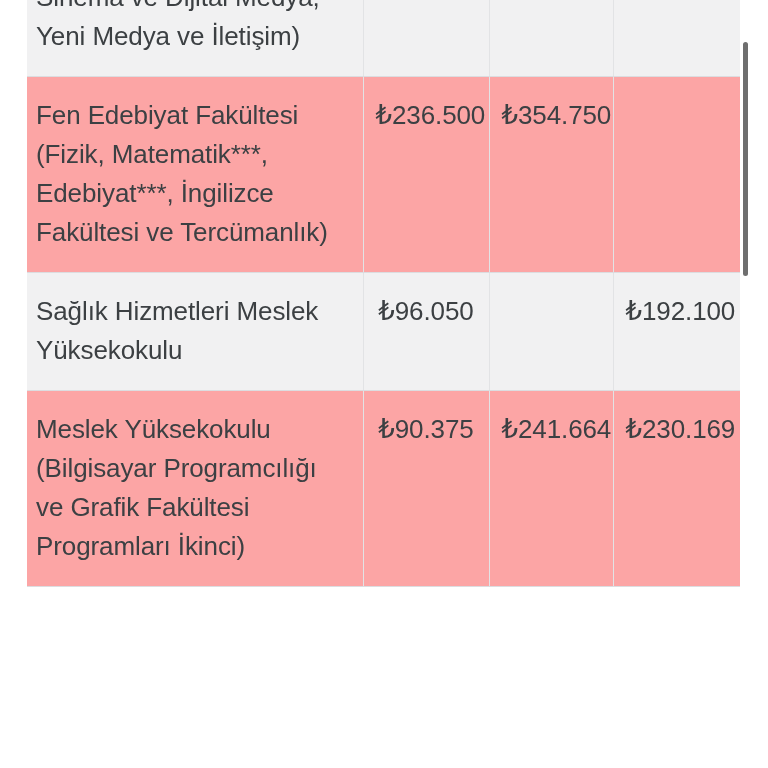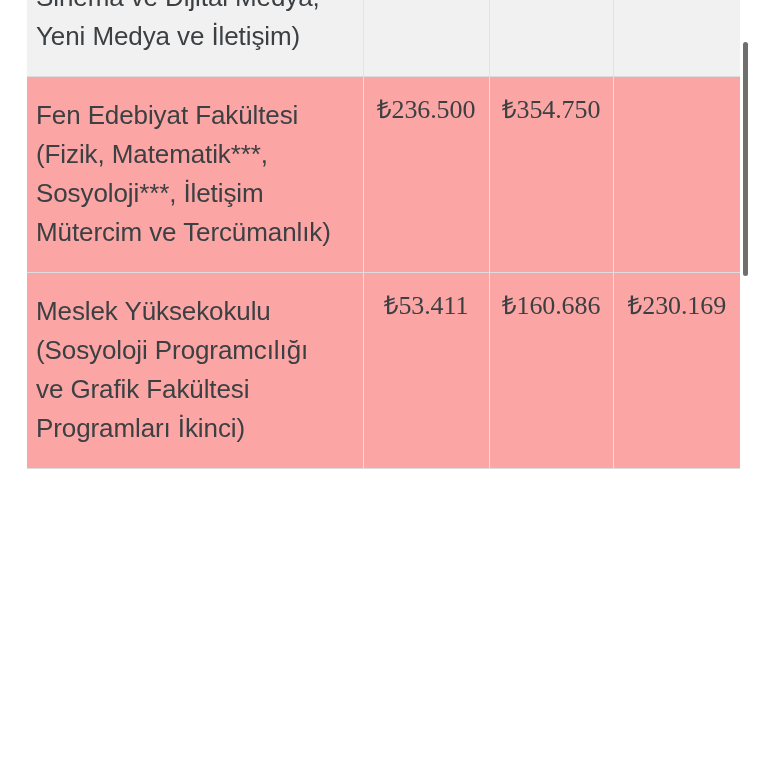--- a/index.html
+++ b/index.html
@@ -47,28 +47,27 @@
 
   .cell-desc{
     padding:19px 14px 20px 9px;
     font-size:26px;
     line-height:39px;
     color:#3c4043;
     letter-spacing:-0.1px;
     word-break:normal;
   }
   .cell-val{
-    padding:13px 12px 20px 12px;
+    padding:19px 12px 20px 12px;
     font-size:26px;
     line-height:39px;
     color:#3c4043;
     text-align:center;
     white-space:nowrap;
     letter-spacing:-0.1px;
-    font-family:Liberation Serif, serif;
   }
   .cell-val.empty{min-height:39px;}
 
   
   #left-gutter{
     position:absolute;
     left:0;top:0;width:27px;height:768px;
     background:#ffffff;
   }
   
@@ -117,43 +116,57 @@
         <td>
           <div class="cell-desc"><br><span>Sinema ve Dijital Medya,</span><br><span>Yeni Medya ve İletişim)</span></div>
         </td>
         <td></td>
         <td></td>
         <td></td>
       </tr>
 
       <tr>
         <td>
-          <div class="cell-desc"><span>Fen Edebiyat Fakültesi</span><br><span>(Fizik, Matematik***,</span><br><span>Sosyoloji***, İletişim</span><br><span>Mütercim ve Tercümanlık)</span></div>
+          <div class="cell-desc"><span>Fen Edebiyat Fakültesi</span><br><span>(Fizik, Matematik***,</span><br><span>Edebiyat***, İngilizce</span><br><span>Fakültesi ve Tercümanlık)</span></div>
         </td>
         <td>
             <div class="cell-val">₺236.500</div>
           </td>
         <td>
             <div class="cell-val">₺354.750</div>
           </td>
         <td>
             <div class="cell-val empty"></div>
           </td>
       </tr>
 
+      <tr class="alt">
+        <td>
+          <div class="cell-desc"><span>Sağlık Hizmetleri Meslek</span><br><span>Yüksekokulu</span></div>
+        </td>
+        <td>
+            <div class="cell-val">₺96.050</div>
+          </td>
+        <td>
+            <div class="cell-val empty"></div>
+          </td>
+        <td>
+            <div class="cell-val">₺192.100</div>
+          </td>
+      </tr>
 
       <tr>
         <td>
-          <div class="cell-desc"><span>Meslek Yüksekokulu</span><br><span>(Sosyoloji Programcılığı</span><br><span>ve Grafik Fakültesi</span><br><span>Programları İkinci)</span></div>
+          <div class="cell-desc"><span>Meslek Yüksekokulu</span><br><span>(Bilgisayar Programcılığı</span><br><span>ve Grafik Fakültesi</span><br><span>Programları İkinci)</span></div>
         </td>
         <td>
-            <div class="cell-val">₺53.411</div>
+            <div class="cell-val">₺90.375</div>
           </td>
         <td>
-            <div class="cell-val">₺160.686</div>
+            <div class="cell-val">₺241.664</div>
           </td>
         <td>
             <div class="cell-val">₺230.169</div>
           </td>
       </tr>
 
 
     </tbody>
   </table>
 

